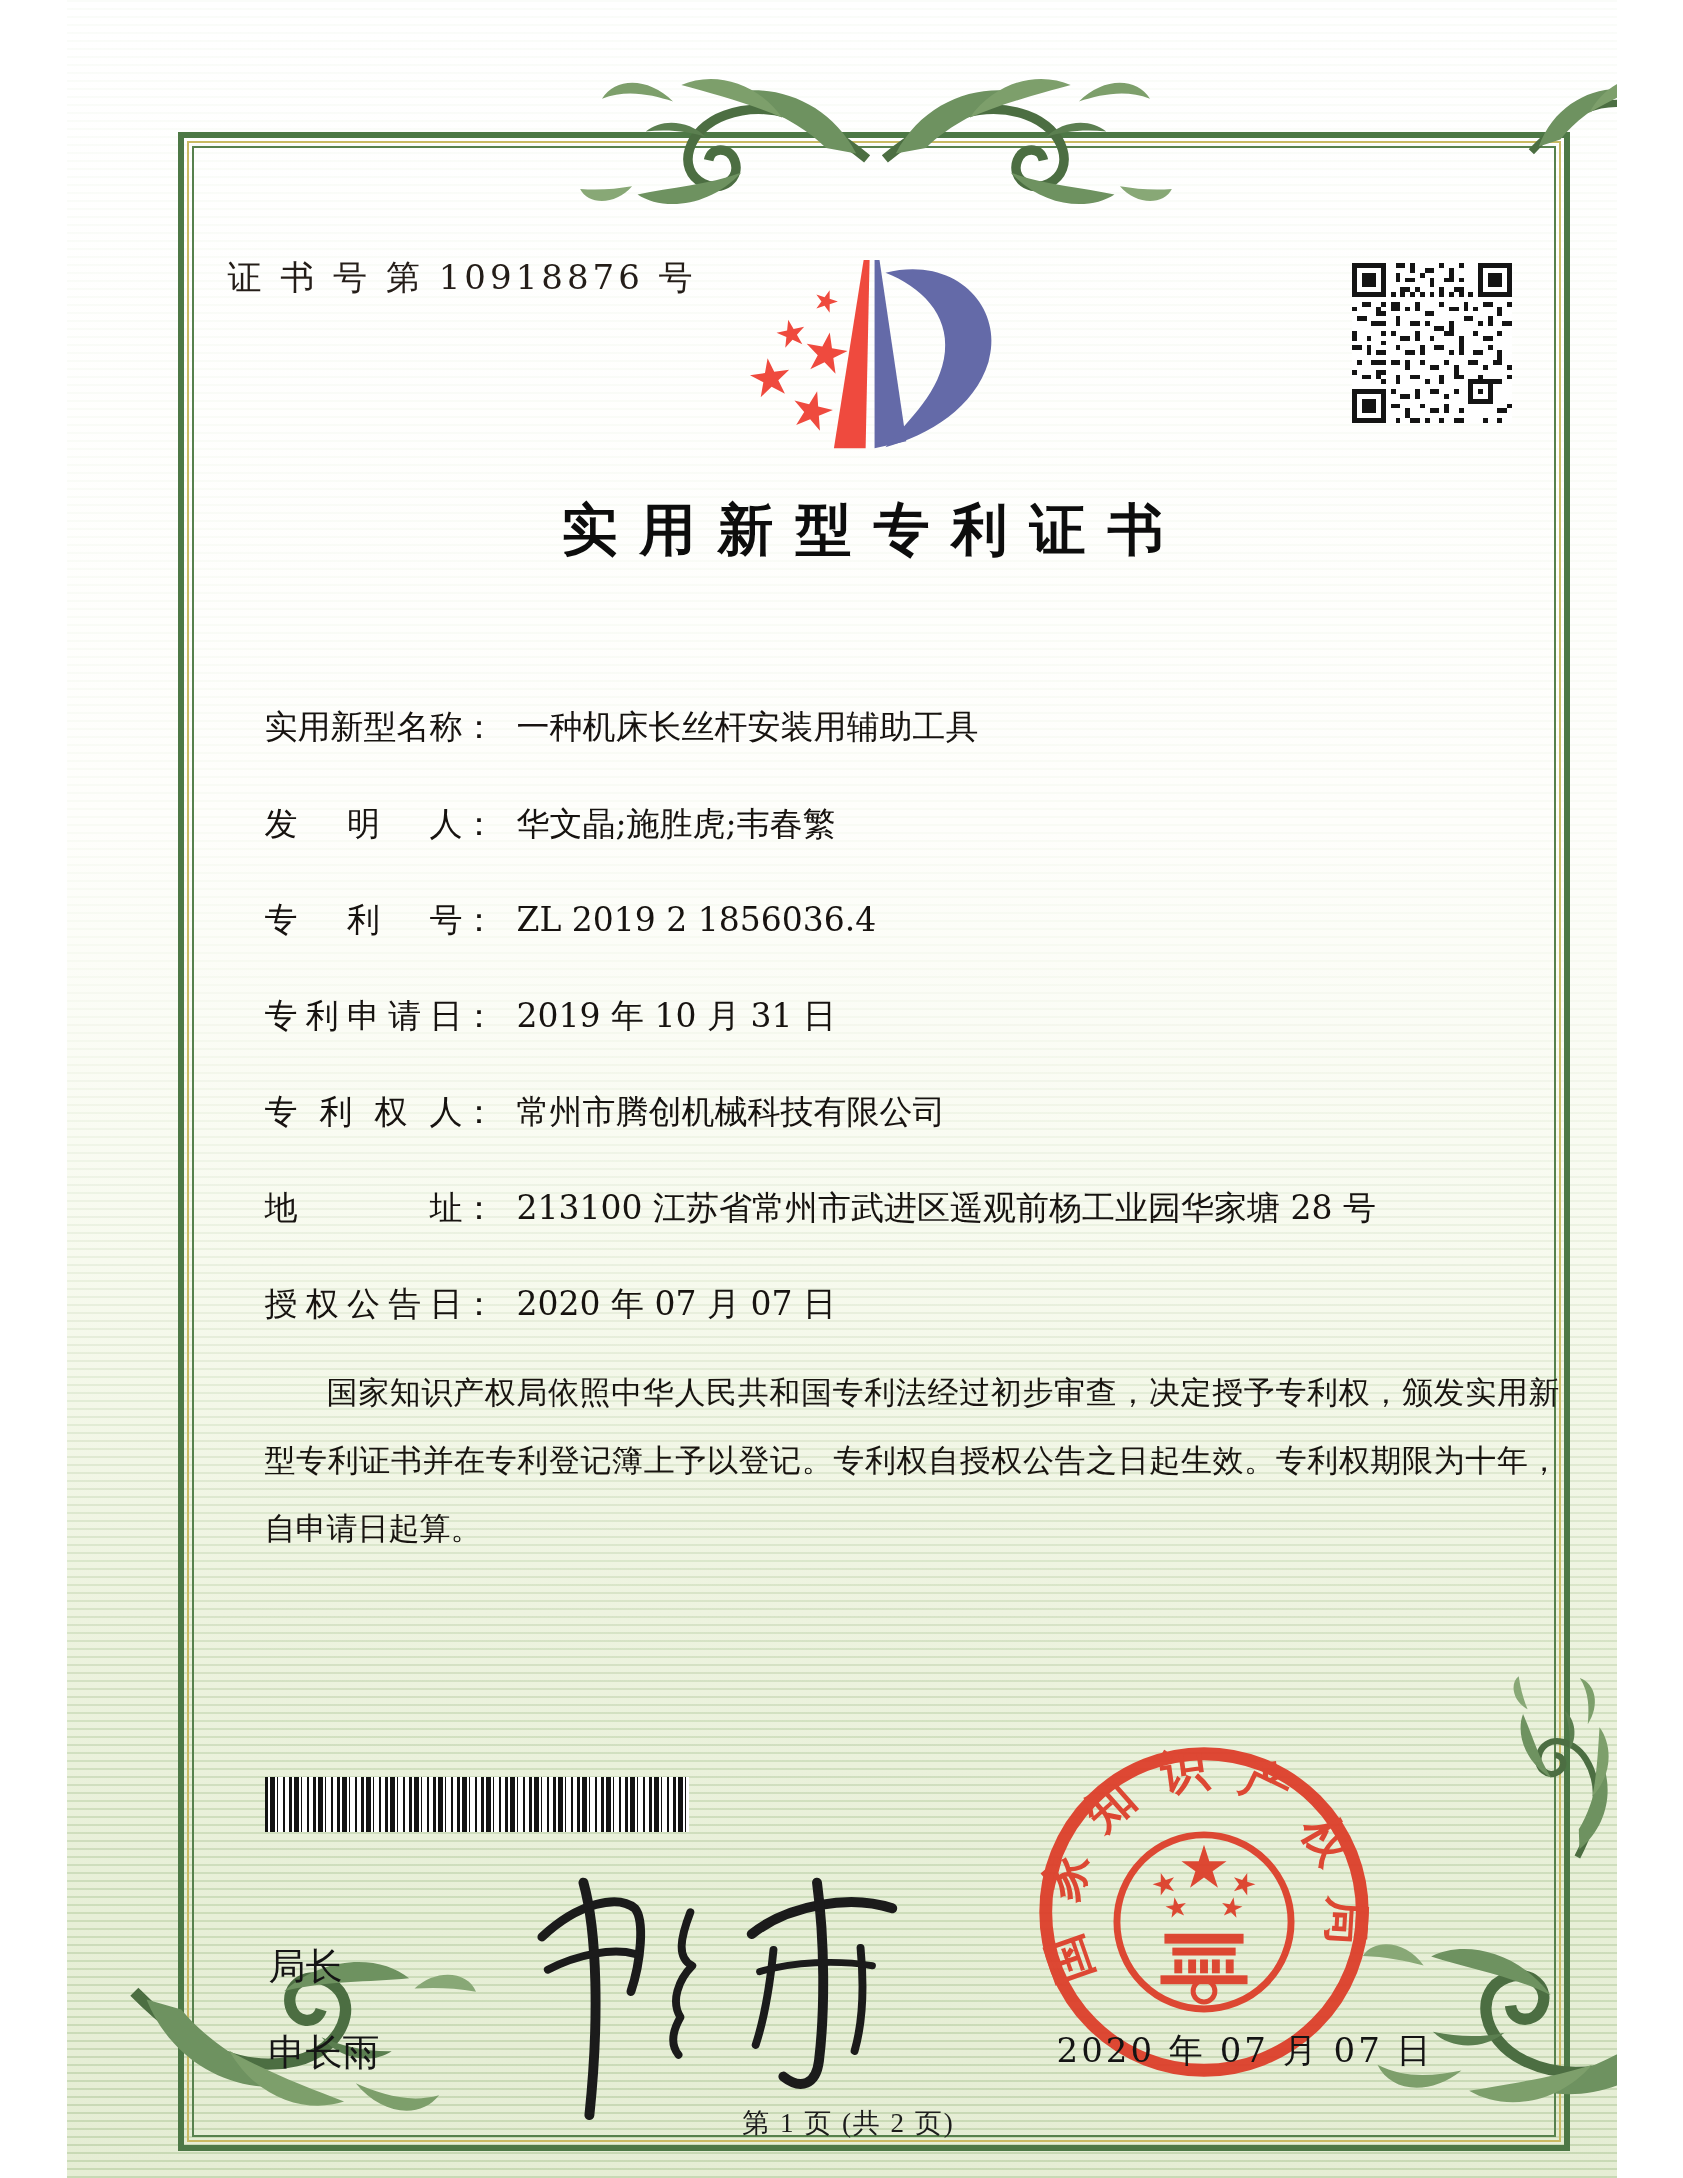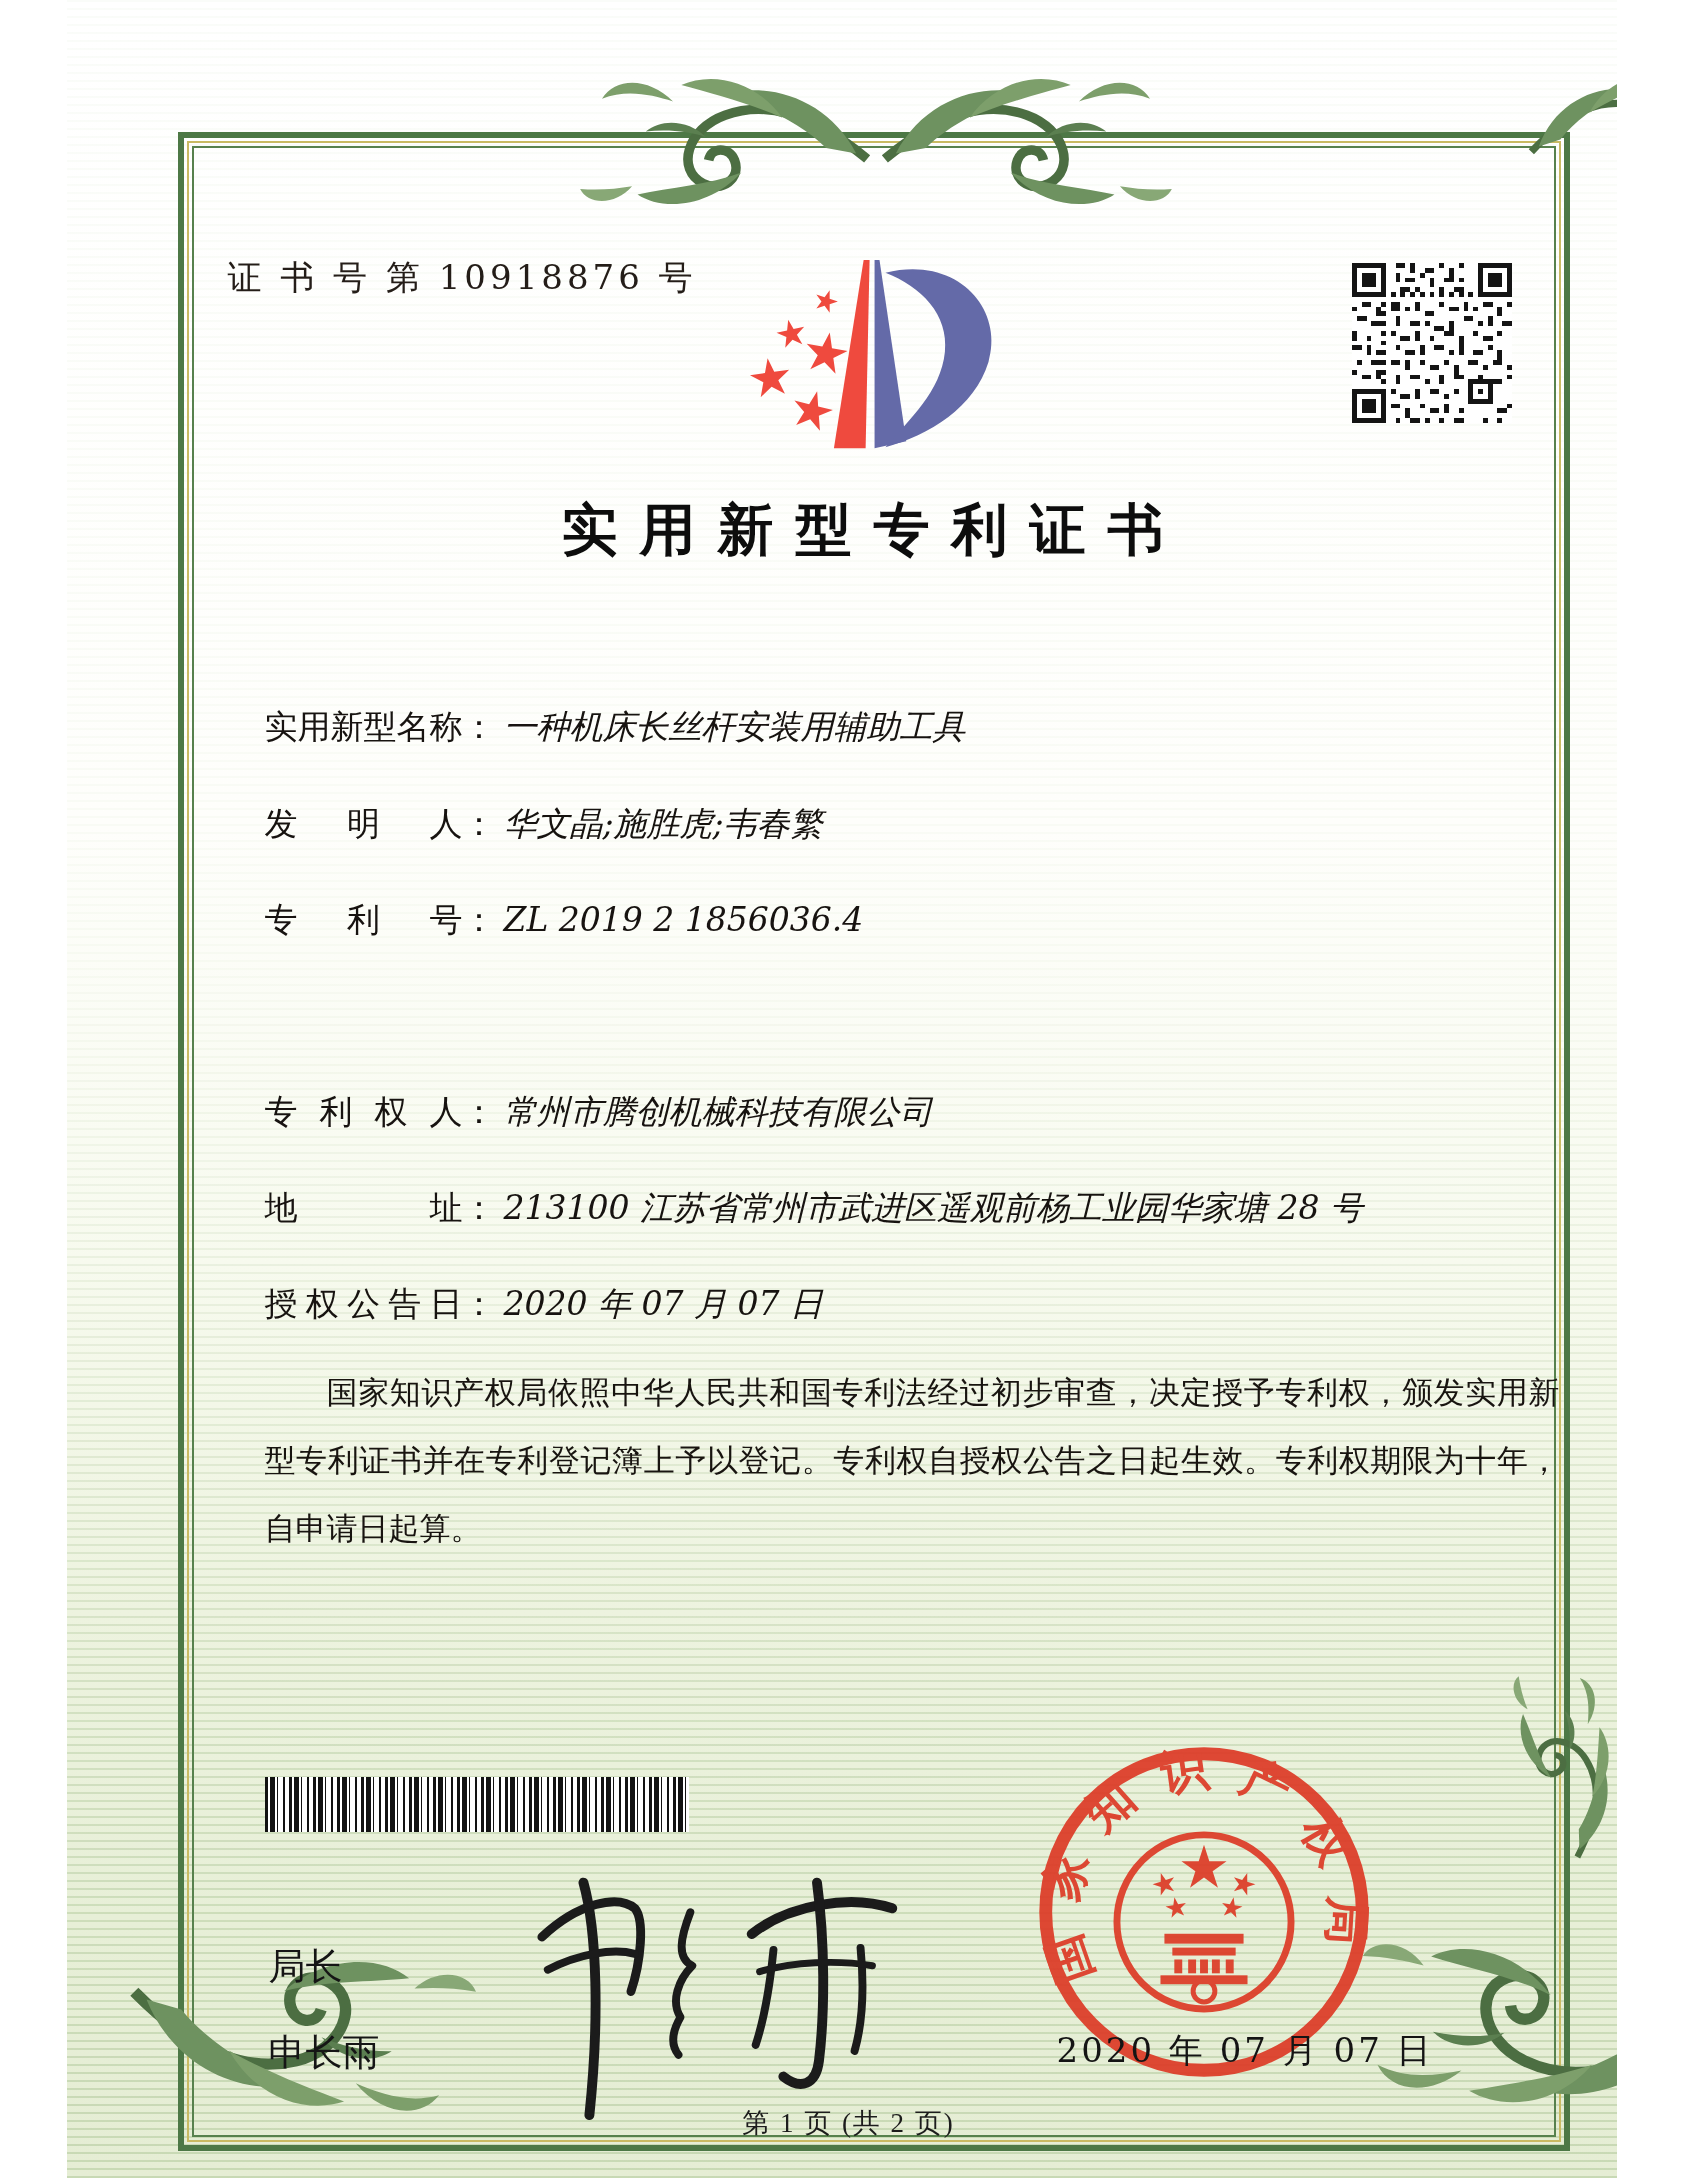--- a/index.html
+++ b/index.html
@@ -19,21 +19,21 @@
   .frame-outer{position:absolute;left:111px;top:132px;width:1392px;height:2019px;border:6px solid #4d7846;box-sizing:border-box;}
   .frame-gold {position:absolute;left:120px;top:141px;width:1374px;height:2001px;border:2px solid #c9ba62;box-sizing:border-box;}
   .frame-inner{position:absolute;left:125px;top:146px;width:1364px;height:1991px;border:2px solid #57814d;box-sizing:border-box;}
   .flourish{position:absolute;pointer-events:none;}
 
   .cert-no{position:absolute;left:161px;top:255px;font-size:34px;letter-spacing:4px;color:#241d18;white-space:nowrap;}
   .title{position:absolute;left:111px;top:493px;width:1392px;text-align:center;font-size:56px;font-weight:bold;letter-spacing:22px;color:#0d0d0d;white-space:nowrap;}
 
   .row{position:absolute;left:198px;font-size:33px;white-space:nowrap;color:#171310;}
   .label{display:inline-block;width:198px;text-align:justify;text-align-last:justify;}
-  .value{margin-left:8px;font-style:italic;}
+  .value{margin-left:21px;}
   .grant-col2{position:absolute;left:608px;top:0;}
 
   .paras{position:absolute;left:198px;top:1358px;width:1295px;font-size:31px;line-height:68px;text-align:justify;color:#181410;}
   .paras p{margin:0;text-indent:2em;}
 
   .barcode{position:absolute;left:198px;top:1777px;width:424px;height:55px;
     background:repeating-linear-gradient(90deg,#121212 0 3px,#ffffff 3px 5px,#121212 5px 10px,#ffffff 10px 12px,#121212 12px 13.4px,#ffffff 13.4px 18px,#121212 18px 20px,#ffffff 20px 24px);}
 
   .commissioner-label{position:absolute;left:202px;top:1942px;font-size:37px;color:#151515;}
   .commissioner-name {position:absolute;left:202px;top:2028px;font-size:37px;color:#151515;}
@@ -260,20 +260,23 @@
 
   <div class="row" style="top:705px">
     <span class="label">实用新型名称</span><span class="colon">：</span><span class="value">一种机床长丝杆安装用辅助工具</span>
   </div>
   <div class="row" style="top:802px">
     <span class="label">发明人</span><span class="colon">：</span><span class="value">华文晶;施胜虎;韦春繁</span>
   </div>
   <div class="row" style="top:898px">
     <span class="label">专利号</span><span class="colon">：</span><span class="value">ZL 2019 2 1856036.4</span>
   </div>
+  <div class="row" style="top:994px">
+    <span class="label">专利申请日</span><span class="colon">：</span><span class="value">2019 年 10 月 31 日</span>
+  </div>
   <div class="row" style="top:1090px">
     <span class="label">专利权人</span><span class="colon">：</span><span class="value">常州市腾创机械科技有限公司</span>
   </div>
   <div class="row" style="top:1186px">
     <span class="label">地址</span><span class="colon">：</span><span class="value">213100 江苏省常州市武进区遥观前杨工业园华家塘 28 号</span>
   </div>
   <div class="row" style="top:1282px">
     <span class="label">授权公告日</span><span class="colon">：</span><span class="value">2020 年 07 月 07 日</span>
   </div>
 

